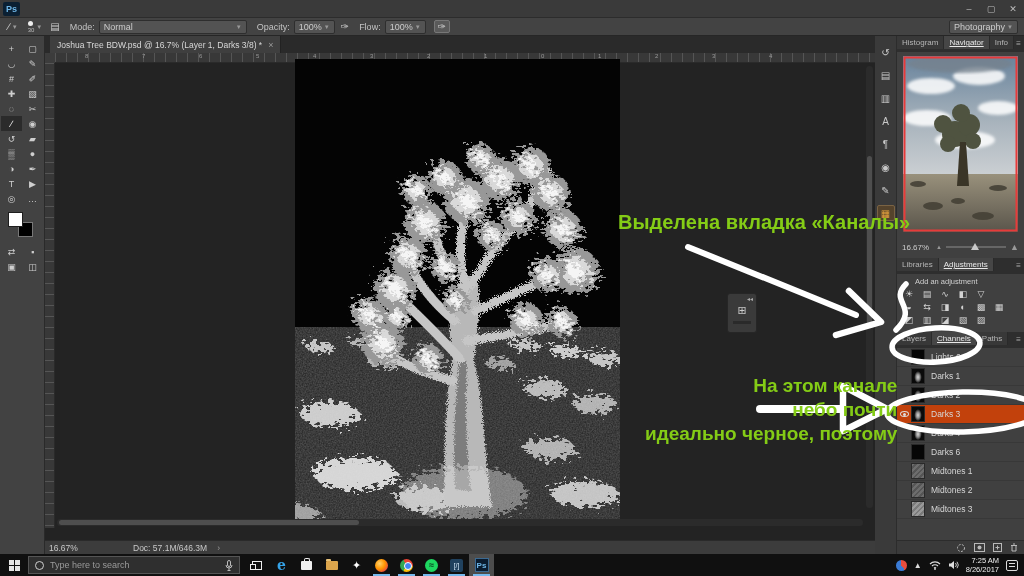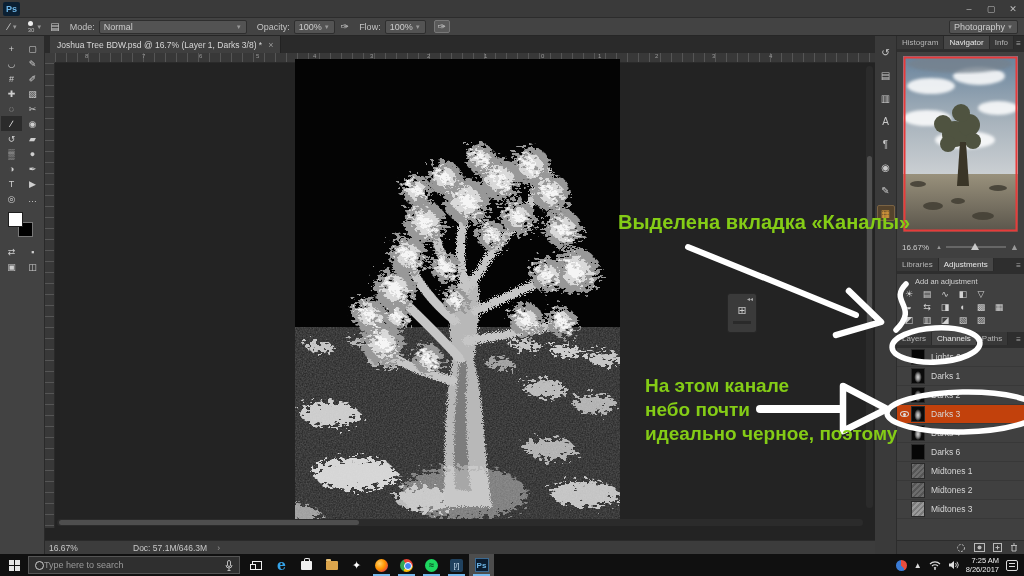--- a/index.html
+++ b/index.html
@@ -66,21 +66,21 @@
 
   
   .collapse-strip { position:absolute; left:875px; top:36px; width:22px; bottom:22px; background:#3a3a3a; border-right:1px solid #2c2c2c; display:flex; flex-direction:column; align-items:center; padding-top:8px; gap:7px; }
   .cp-icon { width:18px; height:16px; display:flex; align-items:center; justify-content:center; font-size:10px; color:#c9c9c9; border-radius:2px; }
   .cp-icon.hl { color:#e8a33d; background:#55432c; border:1px solid #7a6344; }
 
   
   .panels { position:absolute; left:897px; top:36px; width:127px; bottom:22px; background:#404040; display:flex; flex-direction:column; }
   .panel-tabs { height:16px; background:#2e2e2e; display:flex; align-items:flex-start; font-size:8px; color:#b5b5b5; position:relative; }
   .ptab { padding:2px 5px 2px; background:#383838; border-right:1px solid #2a2a2a; white-space:nowrap; }
-  .ptab.active { background:#464646; color:#e8e8e8; }
+  .ptab.active { background:#464646; color:#e8e8e8;text-decoration:underline; }
   .pmenu { position:absolute; right:3px; top:3px; color:#aaa; font-size:8px; }
   .nav-panel { height:222px; position:relative; background:#404040; }
   .nav-thumb { position:absolute; left:6px; top:20px; width:115px; height:176px; background:#555; }
   .nav-footer { position:absolute; left:0; right:0; bottom:2px; height:18px; display:flex; align-items:center; font-size:8px; color:#ccc; }
   .nav-zoom { margin-left:5px; width:34px; }
   .mt-s { color:#999; font-size:6px; }
   .mt-l { color:#999; font-size:9px; }
   .nav-slider { flex:1; height:2px; background:#666; margin:0 4px; position:relative; }
   .nav-thumbtri { position:absolute; left:42%; top:-3px; width:0; height:0; border-left:4px solid transparent; border-right:4px solid transparent; border-bottom:7px solid #c9c9c9; }
 
@@ -102,28 +102,28 @@
   .t-mid { background:repeating-linear-gradient(135deg,#6d6d6d 0 2px,#565656 2px 4px); }
   .t-light { background:repeating-linear-gradient(135deg,#9a9a9a 0 2px,#7b7b7b 2px 4px); }
   .chan-name { font-size:8.5px; color:#d6d6d6; }
   .chan-footer { height:14px; background:#3a3a3a; border-top:1px solid #2c2c2c; display:flex; align-items:center; justify-content:flex-end; gap:8px; padding-right:6px; }
   .cf-icon { color:#b9b9b9; display:flex; }
 
   
   #overlay { position:absolute; left:0; top:0; width:1024px; height:576px; pointer-events:none; z-index:60; }
   .note { position:absolute; color:#84cc16; z-index:61; pointer-events:none;font-weight:bold; }
   .note1 { left:618px; top:211px; font-size:20px; }
-  .note2 { left:645px; top:374px; font-size:19px; line-height:24px; }
+  .note2 { left:645px; top:374px; font-size:19px; line-height:24px;text-align:right; }
 
   
   .taskbar { position:absolute; left:0; bottom:0; width:1024px; height:22px; background:#101010; display:flex; align-items:center; z-index:40; }
   .start-btn { width:28px; height:22px; display:flex; align-items:center; justify-content:center; }
   .win-logo { display:grid; grid-template-columns:5px 5px; grid-template-rows:5px 5px; gap:1px; }
   .win-logo span { background:#e6e6e6; }
-  .search-box { width:212px; height:18px; background:#2f2f2f; border:1px solid #555; display:flex; align-items:center; padding:0 6px; color:#9a9a9a; font-size:9px; }
+  .search-box { width:212px; height:18px; background:#2f2f2f; border:1px solid #555; display:flex; align-items:center; gap:6px; padding:0 6px; color:#9a9a9a; font-size:9px; }
   .search-ring { width:9px; height:9px; border:1.5px solid #cfcfcf; border-radius:50%; flex-shrink:0; }
   .search-text { flex:1; white-space:nowrap; overflow:hidden; }
   .tb-apps { display:flex; height:22px; margin-left:4px; }
   .tb-app { width:25px; height:22px; display:flex; align-items:center; justify-content:center; position:relative; }
   .tb-app.active { background:#4d4d4d; }
   .tb-app.running::after { content:""; position:absolute; left:4px; right:4px; bottom:0; height:2px; background:#76b9ed; }
   .icon-task-view { width:10px; height:9px; border:1px solid #eee; position:relative; }
   .icon-task-view::after { content:""; position:absolute; left:-3px; top:2px; width:4px; height:4px; border:1px solid #eee; background:#101010; }
   .icon-edge { color:#35a3e8; font-weight:bold; font-size:14px; font-family:"DejaVu Serif",serif; }
   .icon-store { width:11px; height:9px; background:#f0f0f0; border-radius:1px; position:relative; }

